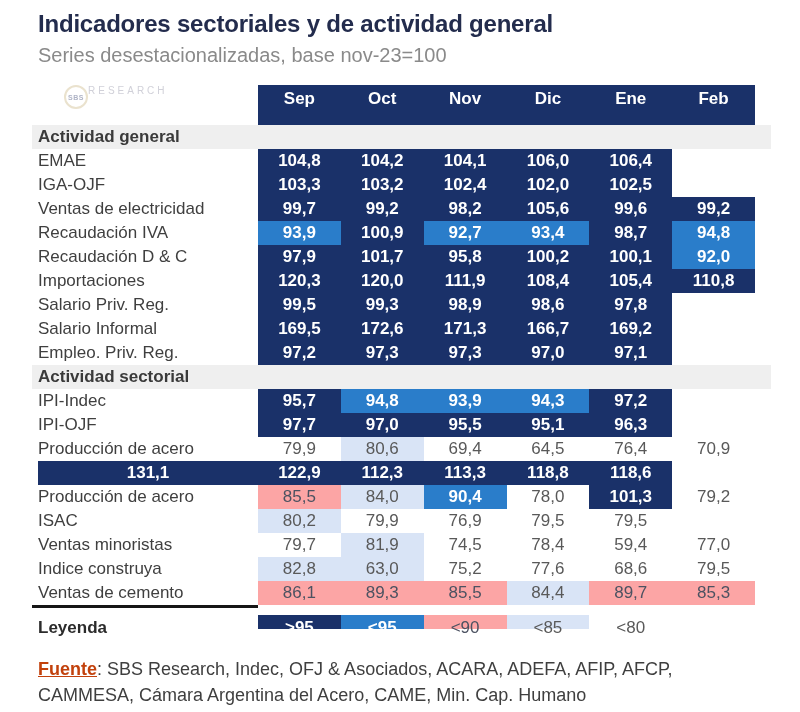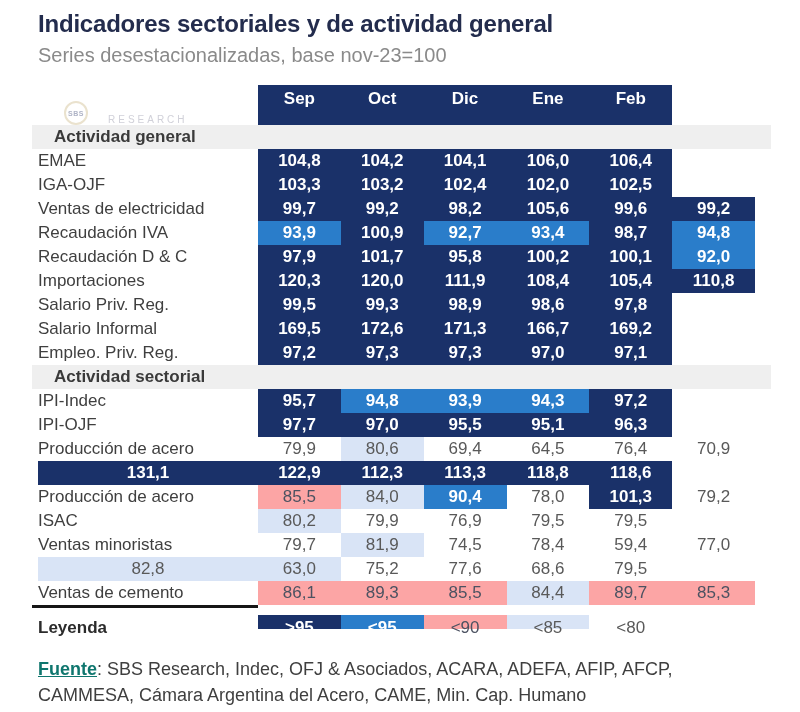--- a/index.html
+++ b/index.html
@@ -6,29 +6,29 @@
   body{width:800px;height:712px;font-family:"Liberation Sans",sans-serif;-webkit-font-smoothing:antialiased;}
   .page{position:relative;width:800px;height:712px;overflow:hidden;background:#fff;}
 
   .title{position:absolute;left:38px;top:10px;font-size:24px;font-weight:700;color:#232c4d;letter-spacing:-0.2px;}
   .subtitle{position:absolute;left:38px;top:44px;font-size:20px;color:#8a8a8a;}
 
   .tbl{position:absolute;left:38px;top:85px;width:717px;}
   .grid-row{display:grid;grid-template-columns:220px repeat(6,1fr);}
 
   
-  .hlabel{display:flex;align-items:flex-end;gap:20px;padding-left:26px;background:#fff;opacity:.8;}
+  .hlabel{display:flex;align-items:flex-start;gap:0;padding-left:26px;background:#fff;opacity:.8;}
   .logo-circle{width:20px;height:20px;border-radius:50%;border:2px solid #e6dcc2;color:#9ba1b8;
     font-size:7px;font-weight:700;display:flex;align-items:center;justify-content:center;letter-spacing:0.5px;}
   .logo-text{font-size:10px;letter-spacing:3px;color:#c6c6d0;}
   .mcell{background:#1a3169;color:#fff;font-weight:700;font-size:17px;text-align:center;height:40px;line-height:28px;}
 
   
   .section-row{height:24px;line-height:24px;background:#efefef;font-weight:700;font-size:17px;color:#3a3a3a;
-    margin-left:-6px;margin-right:-16px;padding-left:22px;}
+    margin-left:-6px;margin-right:-16px;padding-left:6px;}
 
   
   .drow{height:24px;}
   .rlabel{font-size:17px;color:#3f3f3f;line-height:24px;white-space:nowrap;}
   .vcell{font-size:17px;text-align:center;line-height:24px;}
   .c-navy{background:#1a3169;color:#ffffff;font-weight:700;}
   .c-mid{background:#2a7dca;color:#ffffff;font-weight:700;}
   .c-light{background:#fca5a5;color:#4c5261;}
   .c-lighter{background:#d9e4f6;color:#595959;}
   .c-white{background:transparent;color:#595959;}
@@ -36,38 +36,39 @@
 
   .tbl-bottom-line{width:226px;margin-left:-6px;border-bottom:3px solid #161616;}
 
   
   .legend-row{margin-top:7px;}
   .legend-label{font-size:17px;font-weight:700;color:#2b2b2b;line-height:26px;}
   .legend-row .vcell{line-height:26px;height:14px;}
 
   
   .fuente{position:absolute;left:38px;top:638px;width:680px;font-size:18px;color:#3f3f3f;line-height:26px;}
-  .src-label{font-weight:700;text-decoration:underline;color:#0f766e;}
+  .src-label{font-weight:700;text-decoration:underline;color:#c2410c;}
 </style>
 </head>
 <body>
 
 <div class="page">
   <div class="title">Indicadores sectoriales y de actividad general</div>
   <div class="subtitle">Series desestacionalizadas, base nov-23=100</div>
 
   <div class="tbl">
     <div class="grid-row">
       <div class="hlabel">
         <span class="logo-circle">SBS</span>
         <span class="logo-text">RESEARCH</span>
       </div>
 
     <div class="mcell">Sep</div>
         <div class="mcell">Oct</div>
+        <div class="mcell">Nov</div>
         <div class="mcell">Dic</div>
         <div class="mcell">Ene</div>
         <div class="mcell">Feb</div>
       </div>
 
     <div>
         <div class="section-row">Actividad general</div>
         <div class="grid-row drow">
           <div class="rlabel">EMAE</div>
           <div class="vcell c-navy">104,8</div>
@@ -206,20 +207,21 @@
         <div class="grid-row drow">
           <div class="rlabel">Ventas minoristas</div>
           <div class="vcell c-white">79,7</div>
           <div class="vcell c-lighter">81,9</div>
           <div class="vcell c-white">74,5</div>
           <div class="vcell c-white">78,4</div>
           <div class="vcell c-white">59,4</div>
           <div class="vcell c-white">77,0</div>
         </div>
         <div class="grid-row drow">
+          <div class="rlabel">Indice construya</div>
           <div class="vcell c-lighter">82,8</div>
           <div class="vcell c-lighter">63,0</div>
           <div class="vcell c-white">75,2</div>
           <div class="vcell c-white">77,6</div>
           <div class="vcell c-white">68,6</div>
           <div class="vcell c-white">79,5</div>
         </div>
         <div class="grid-row drow">
           <div class="rlabel">Ventas de cemento</div>
           <div class="vcell c-light">86,1</div>

